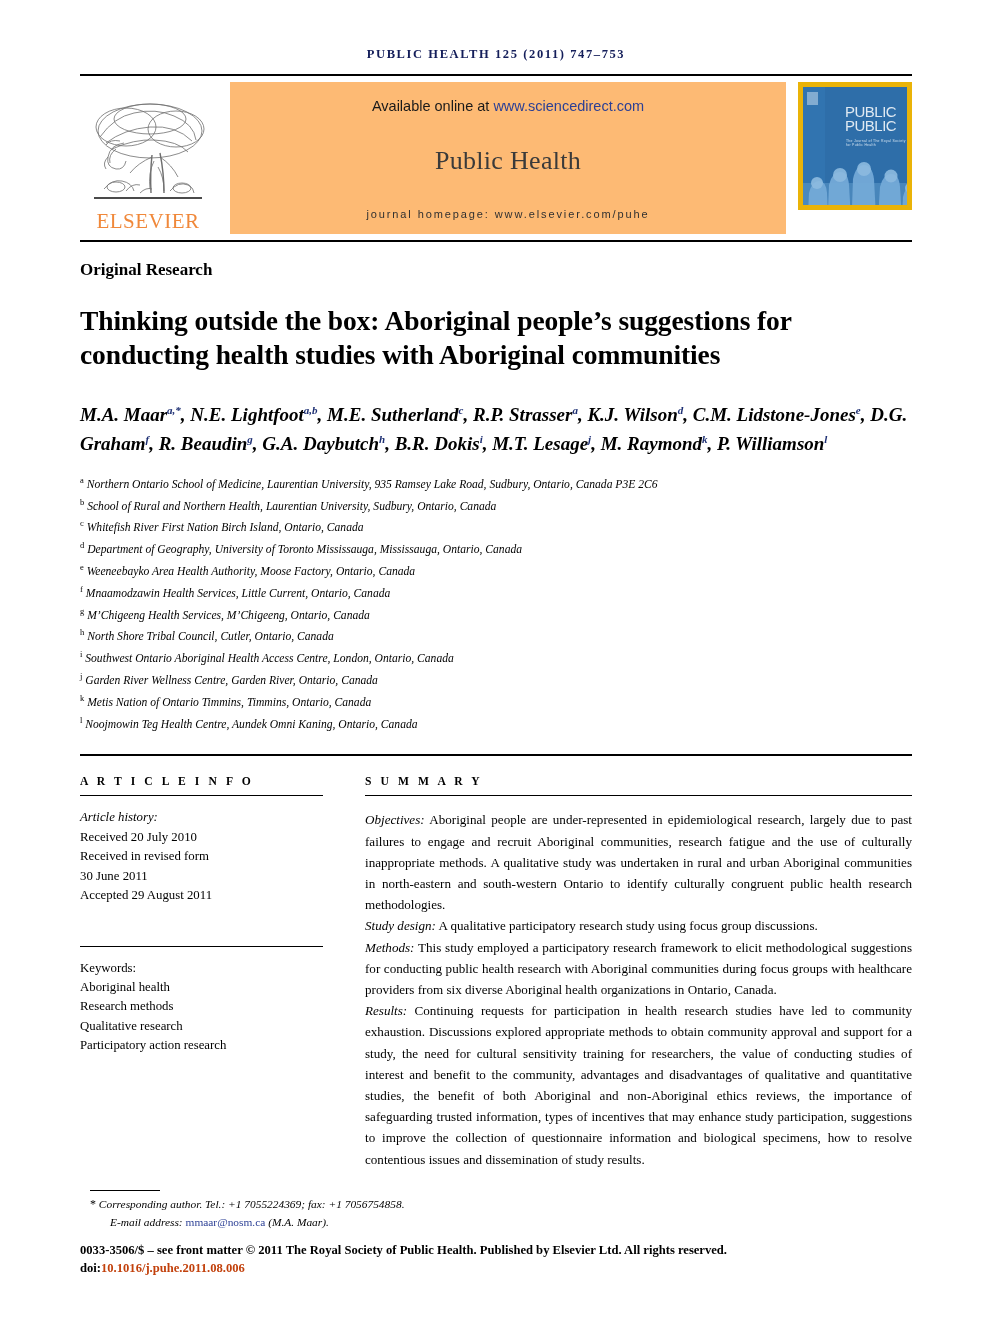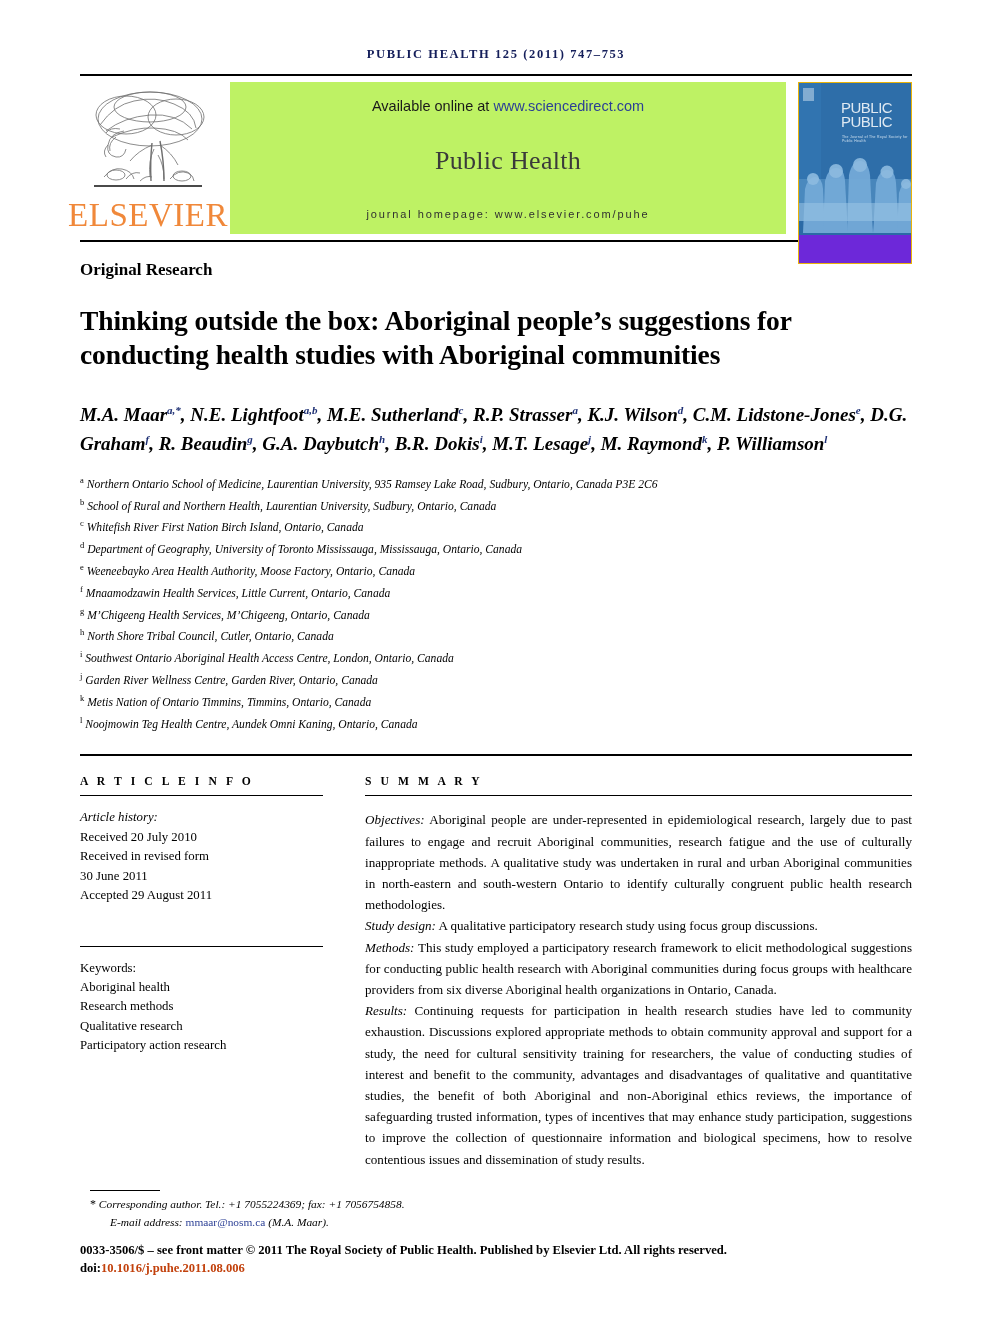--- a/index.html
+++ b/index.html
@@ -44,30 +44,30 @@
     flex: 0 0 136px;
     display: flex;
     flex-direction: column;
     justify-content: flex-end;
     align-items: center;
     padding-bottom: 2px;
   }
   .tree-wrap { width: 124px; height: 112px; }
   .elsevier-word {
     font-family: "Liberation Serif", serif;
-    font-size: 33px;
+    font-size: 21px;
     letter-spacing: 0.5px;
     color: #f0883a;
     line-height: 1;
     margin-top: 2px;
   }
 
   .sd-banner {
     flex: 1 1 auto;
-    background: #bef264;
+    background: #fdba74;
     margin: 0 12px 0 14px;
     display: flex;
     flex-direction: column;
     justify-content: space-between;
     align-items: center;
     padding: 16px 0 14px 0;
   }
   .sd-line {
     font-family: "Liberation Sans", sans-serif;
     font-size: 14.5px;
@@ -83,25 +83,25 @@
   .homepage-line {
     font-family: "Liberation Sans", sans-serif;
     font-size: 11px;
     letter-spacing: 1.9px;
     color: #303030;
   }
 
   .cover-thumb {
     width: 114px;
     flex: 0 0 114px;
-    height: 182px;
+    height: 128px;
     position: relative;
     background: #6d28d9;
     overflow: hidden;
-    border: 1px solid #eab308;
+    border: 5px solid #eab308;
   }
   .cover-title {
     position: absolute;
     left: 42px; top: 18px;
     font-family: "Liberation Sans", sans-serif;
     font-size: 15px;
     line-height: 0.92;
     color: #dfe9f2;
     letter-spacing: -0.5px;
   }

